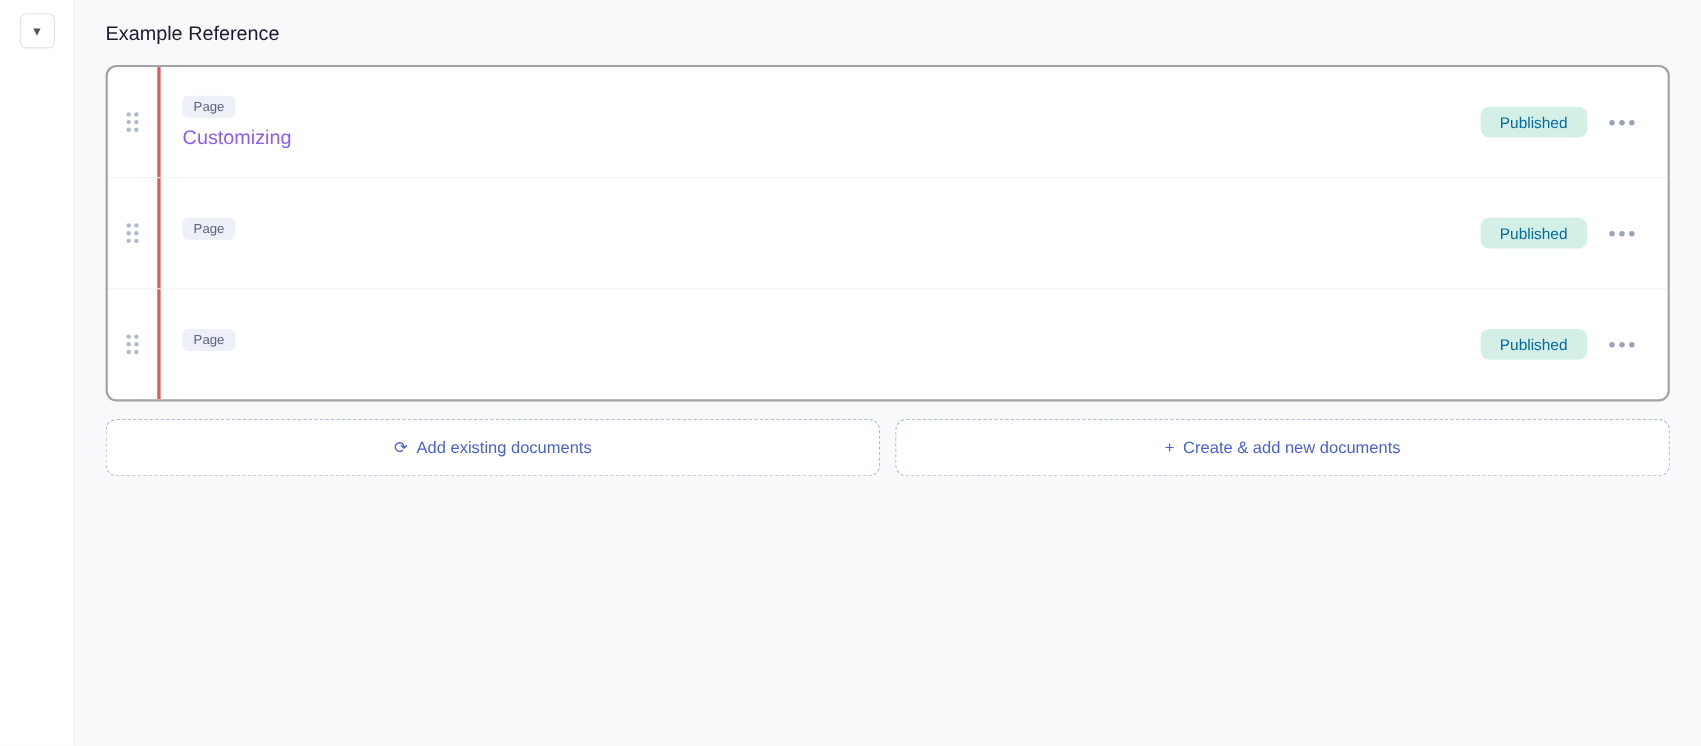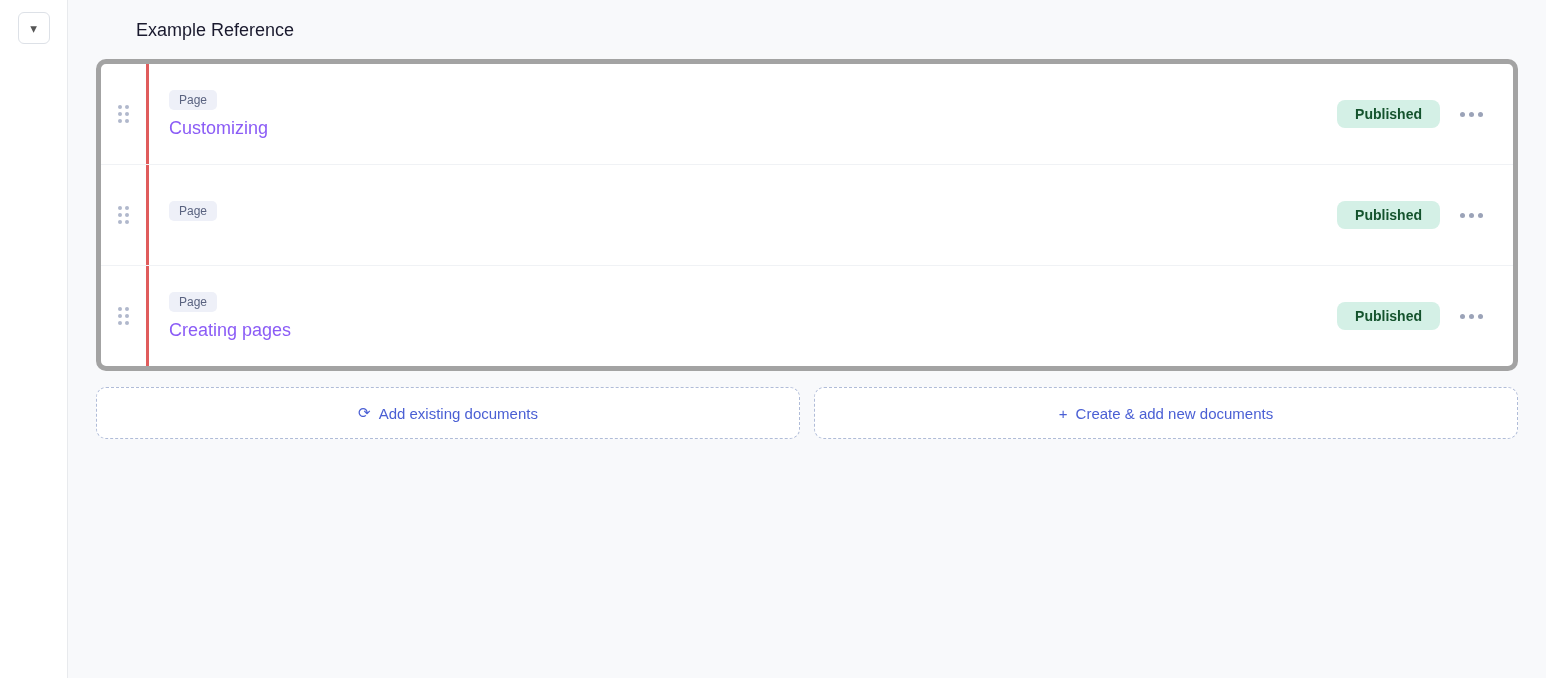--- a/index.html
+++ b/index.html
@@ -38,26 +38,25 @@
       flex: 1;
       padding: 20px 28px;
       background: #f8f9fb;
     }
 
     .page-title {
       font-size: 18px;
       font-weight: 500;
       color: #1a1a2e;
       margin-bottom: 18px;
-      margin-left: 40px;
     }
 
     .pages-container {
       background: #fff;
-      border: 5px solid #a3a3a3;
+      border: 2px solid #a3a3a3;
       border-radius: 10px;
       overflow: hidden;
       margin-bottom: 16px;
     }
 
     .page-item {
       display: flex;
       align-items: center;
       padding: 0;
       border-bottom: 1px solid #f0f2f5;
@@ -119,23 +118,23 @@
 
     .page-actions {
       display: flex;
       align-items: center;
       gap: 14px;
       padding-right: 24px;
     }
 
     .status-badge {
       background: #d4f0e6;
-      color: #14532d;
+      color: #0369a1;
       font-size: 14px;
-      font-weight: 700;
+      font-weight: 400;
       padding: 6px 18px;
       border-radius: 8px;
     }
 
     .more-menu-btn {
       color: #8891a8;
       font-size: 20px;
       cursor: pointer;
       letter-spacing: 2px;
       padding: 4px 6px;
@@ -252,21 +251,20 @@
           <div class="drag-dot"></div>
           <div class="drag-dot"></div>
           <div class="drag-dot"></div>
           <div class="drag-dot"></div>
           <div class="drag-dot"></div>
           <div class="drag-dot"></div>
         </div>
       </div>
       <div class="page-info">
         <div class="page-type-badge">Page</div>
-        <div class="page-name">Creating pages</div>
       </div>
       <div class="page-actions">
         <span class="status-badge">Published</span>
         <button class="more-menu-btn">
           <div class="more-dots">
             <div class="more-dot"></div>
             <div class="more-dot"></div>
             <div class="more-dot"></div>
           </div>
         </button>

